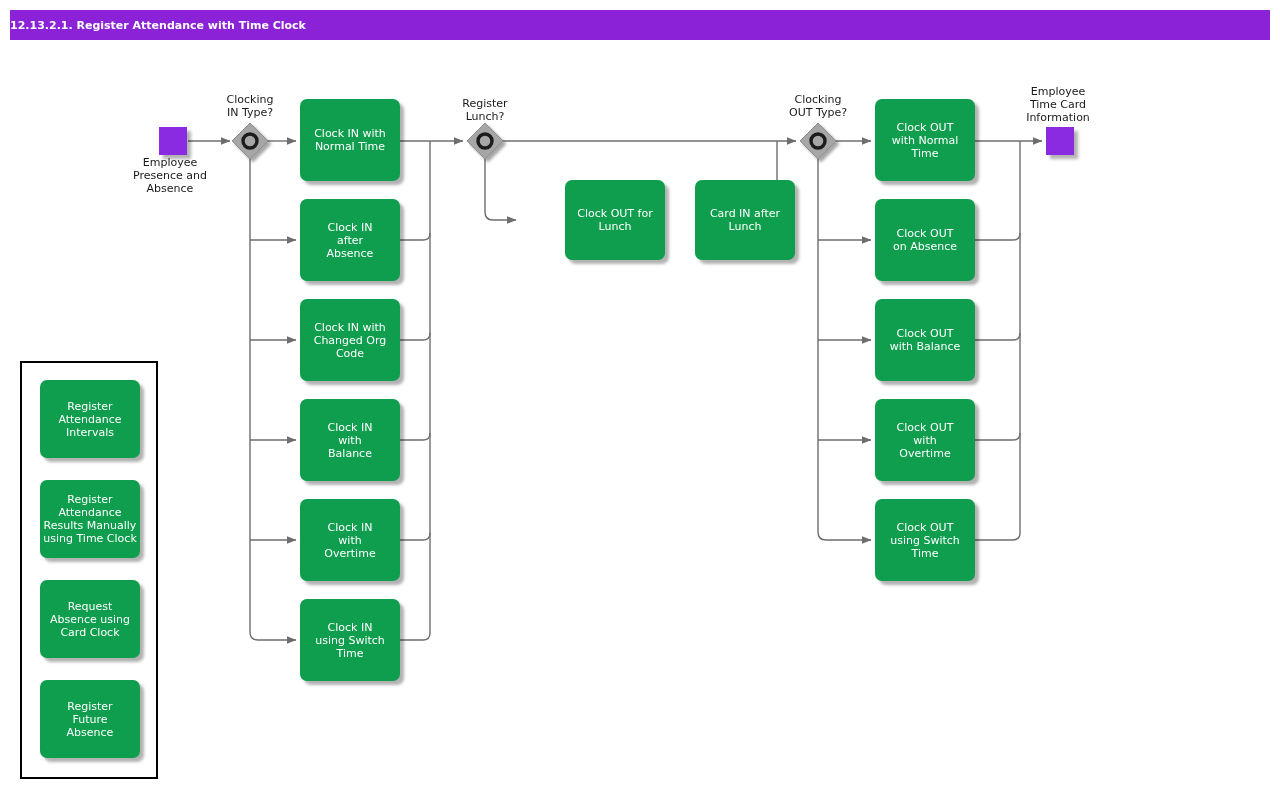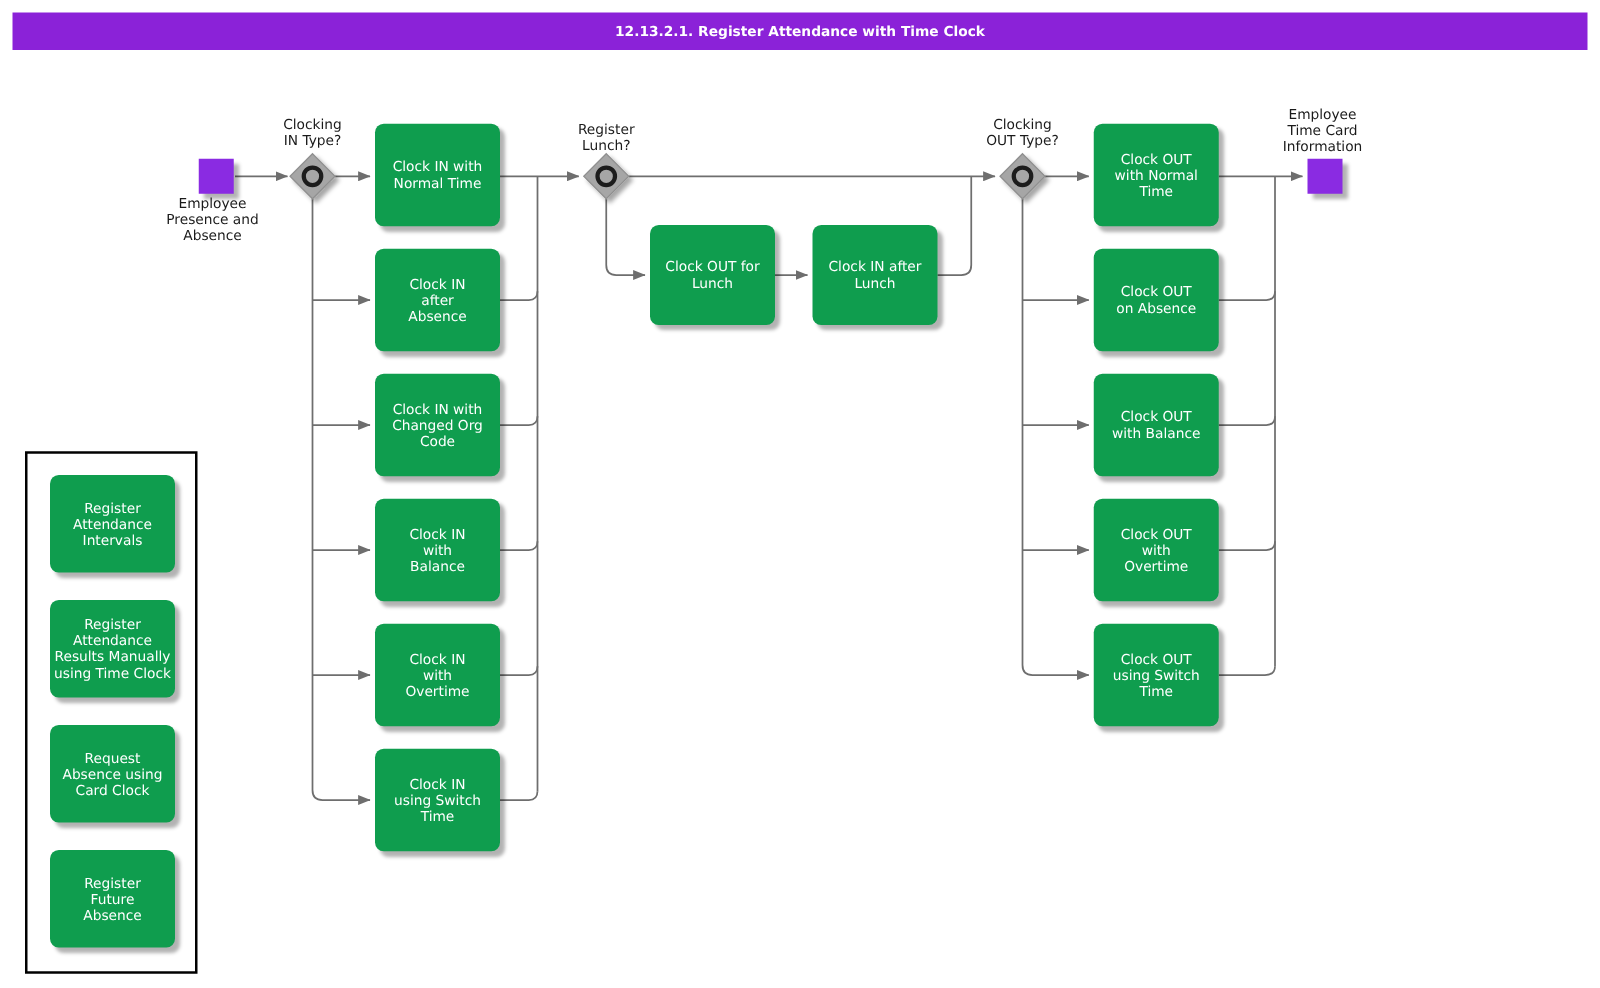--- a/index.html
+++ b/index.html
@@ -10,32 +10,32 @@
     --gateway-gray:#A6A6A6;
     --label-ink:#1A1A1A;
   }
   *{box-sizing:border-box;}
   html,body{margin:0;padding:0;background:#ffffff;}
   body{font-family:"DejaVu Sans","Liberation Sans",sans-serif;}
   .page{position:relative;width:1280px;height:790px;background:#fff;overflow:hidden;}
   .titlebar{
     position:absolute;left:10px;top:10px;width:1260px;height:30px;
     background:var(--header-bg);color:#fff;font-size:11px;font-weight:bold;
-    display:flex;align-items:center;justify-content:center;
+    display:flex;align-items:center;justify-content:flex-start;
   }
   .wires{position:absolute;left:0;top:0;}
   .task{
     position:absolute;width:100px;height:82px;
     background:var(--activity-green);border-radius:7px;
     box-shadow:4px 4px 3px rgba(0,0,0,0.30);
     color:#fff;font-size:11px;line-height:13px;
     display:flex;align-items:center;justify-content:center;
     text-align:center;white-space:pre-line;cursor:pointer;padding:2px;
   }
-  .task.lunch{height:80px;}
+  .task.lunch{height:80px;margin-left:45px;}
   .task.legend-box{height:78px;}
   .event{
     position:absolute;width:28px;height:28px;
     background:var(--event-purple);
     box-shadow:4px 4px 3px rgba(0,0,0,0.30);cursor:pointer;
   }
   .nlabel{
     position:absolute;font-size:11px;line-height:13px;color:var(--label-ink);
     text-align:center;white-space:pre-line;
   }
@@ -147,21 +147,21 @@
 Balance</div>
   <div class="task" style="left:300px;top:499px;">Clock IN
 with
 Overtime</div>
   <div class="task" style="left:300px;top:599px;">Clock IN
 using Switch
 Time</div>
 
   <div class="task lunch" style="left:520px;top:180px;">Clock OUT for
 Lunch</div>
-  <div class="task lunch" style="left:650px;top:180px;">Clock IN after
+  <div class="task lunch" style="left:650px;top:180px;">Card IN after
 Lunch</div>
 
   <div class="task" style="left:875px;top:99px;">Clock OUT
 with Normal
 Time</div>
   <div class="task" style="left:875px;top:199px;">Clock OUT
 on Absence</div>
   <div class="task" style="left:875px;top:299px;">Clock OUT
 with Balance</div>
   <div class="task" style="left:875px;top:399px;">Clock OUT

